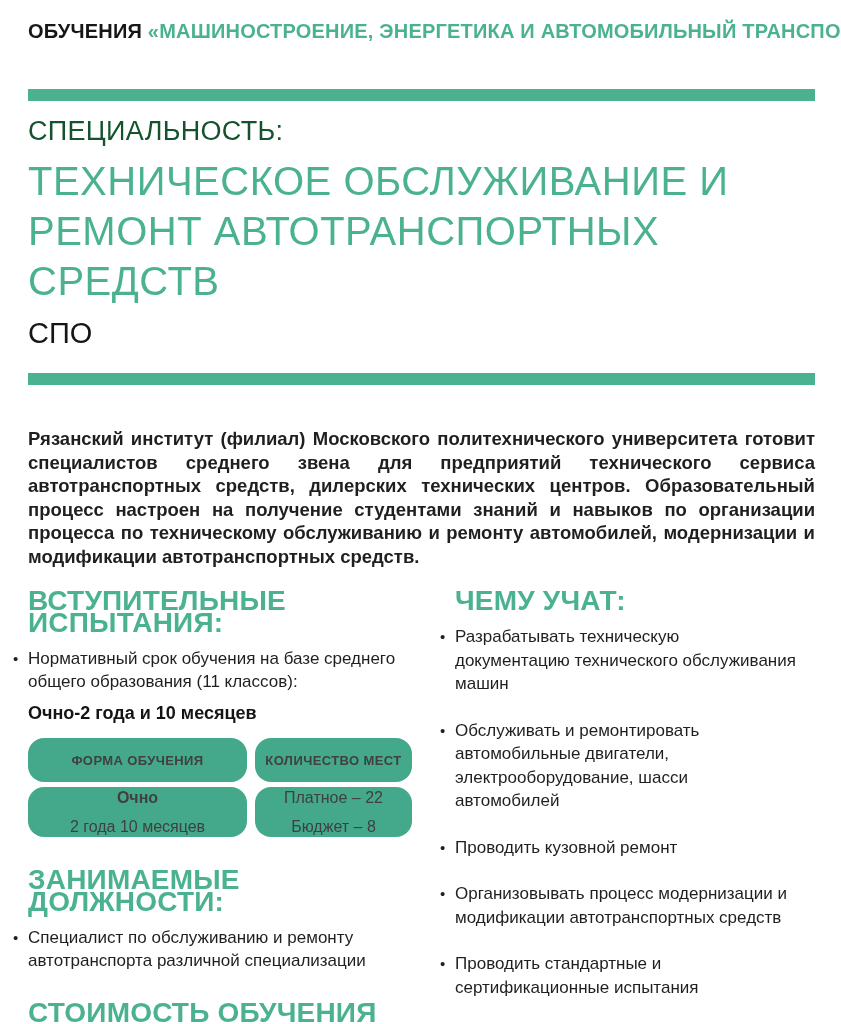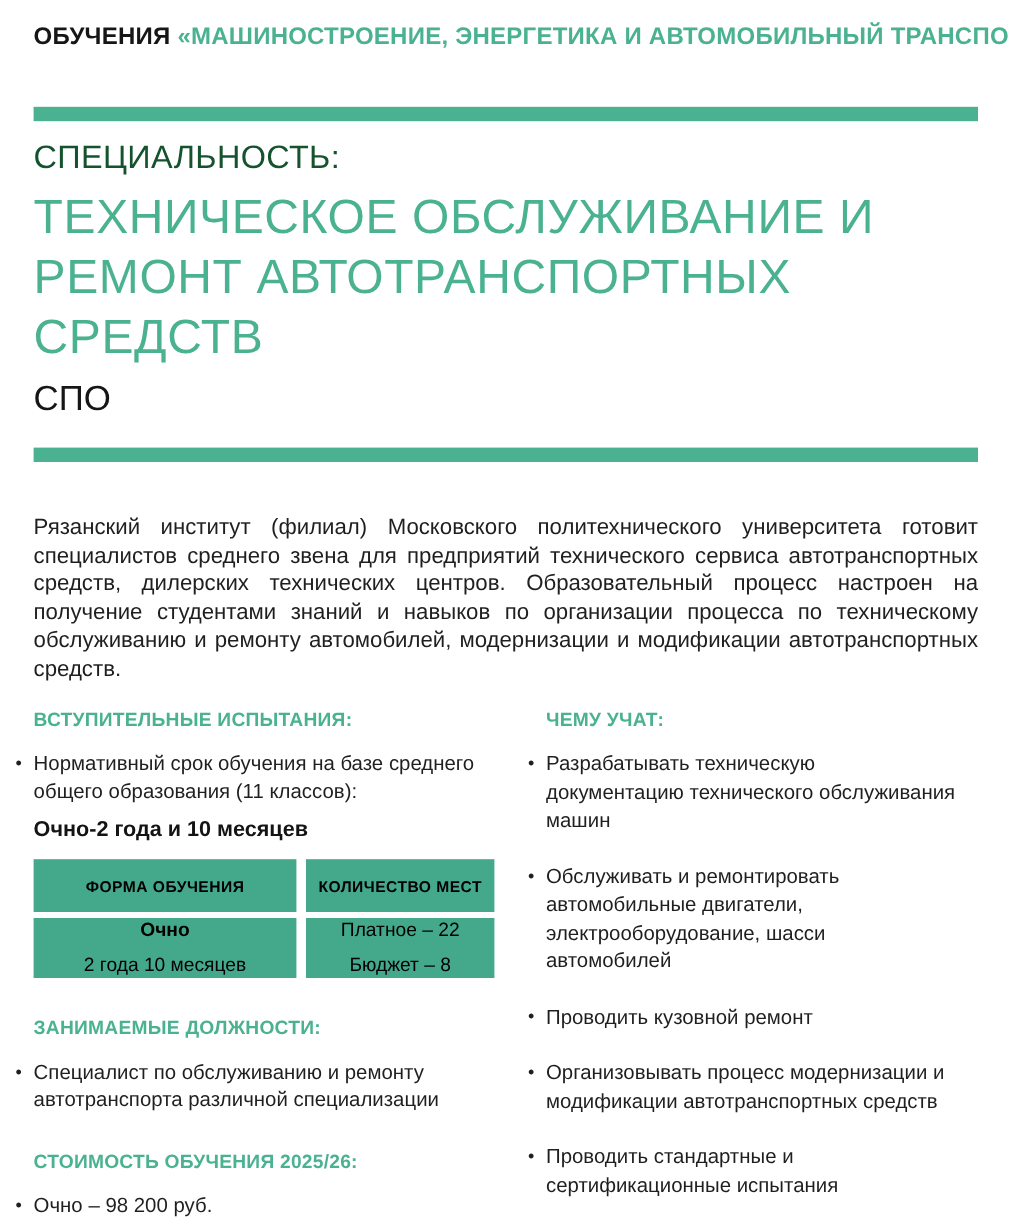--- a/index.html
+++ b/index.html
@@ -58,39 +58,40 @@
     color: #161616;
   }
 
   
   .intro {
     margin: 42px 0 12px 0;
     font-size: 18.5px;
     line-height: 23.5px;
     text-align: justify;
     color: #1f1f1f;
+    font-weight: bold;
   }
 
   
   .columns {
     display: flex;
     margin-top: 22px;
   }
   .col-left { width: 387px; flex: 0 0 auto; }
   .col-right {
     flex: 0 0 auto;
     width: 358px;
     margin-left: 24px;
     padding-left: 16px;
     box-sizing: border-box;
   }
 
   .section-heading {
     margin: 0;
-    font-size: 16px;
+    font-size: 28px;
     line-height: 22px;
     font-weight: bold;
     color: #4bb291;
     letter-spacing: 0.2px;
   }
   .section-heading.spaced-top { margin-top: 32px; }
   .section-heading.spaced-top-lg { margin-top: 30px; }
 
   ul.bullet-list {
     list-style: none;
@@ -124,25 +125,26 @@
   
   .adm-table {
     display: grid;
     grid-template-columns: 219px 157px;
     column-gap: 8px;
     row-gap: 5px;
     margin-top: 14px;
   }
   .adm-cell {
     background: #43a98a;
-    color: #000000;
+    color: #404040;
     text-align: center;
     display: flex;
     flex-direction: column;
     justify-content: center;
+    border-radius: 16px;
   }
   .adm-th {
     height: 44px;
     font-size: 13px;
     font-weight: bold;
     letter-spacing: 0.4px;
   }
   .adm-td {
     height: 50px;
     font-size: 16px;

